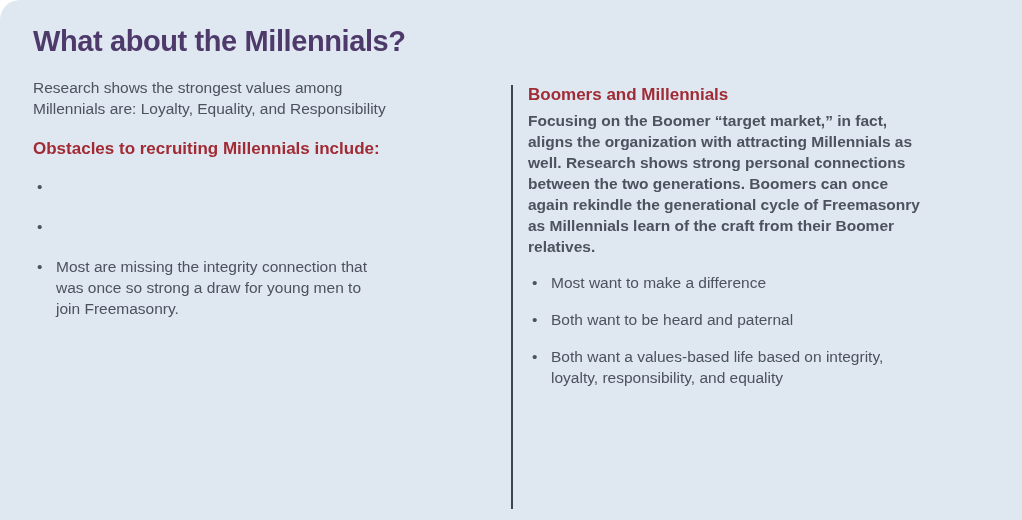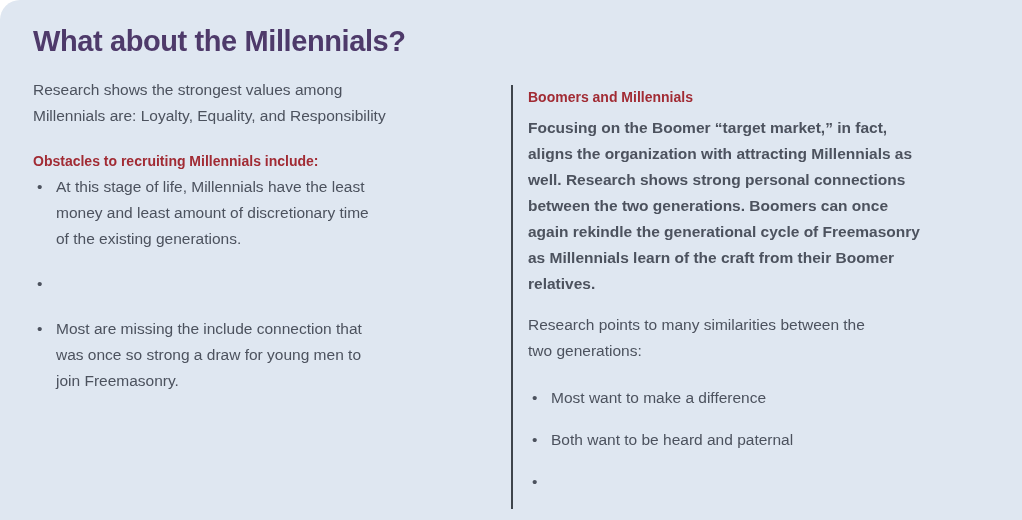--- a/index.html
+++ b/index.html
@@ -27,46 +27,46 @@
     top: 25px;
     font-size: 29px;
     font-weight: bold;
     letter-spacing: -0.4px;
     color: #4e3a6a;
     margin: 0;
   }
   .col {
     position: absolute;
     font-size: 15.5px;
-    line-height: 26px;
+    line-height: 21px;
     color: #4c525e;
   }
   .col-left  { left: 33px;  top: 77px;  width: 472px; }
   .col-right { left: 528px; top: 84px;  width: 478px; }
   .divider {
     position: absolute;
     left: 511px;
     top: 85px;
     width: 2px;
     height: 424px;
     background: #3f454c;
   }
   p.body {
     margin: 0;
     white-space: pre-line;
   }
   .col-left  p.p1 { margin-bottom: 17px; }
   .col-left  p.p2 { margin-bottom: 0; padding-left: 24px; text-indent: -24px; }
   .red-heading {
     margin: 0;
-    font-size: 14px;
+    font-size: 17px;
     font-weight: bold;
     color: #a12b34;
   }
-  .col-left .red-heading  { margin-top: 19px; }
+  .col-left .red-heading  { margin-top: 19px; margin-bottom: 17px; }
   .col-right .red-heading { margin-top: 0; }
   .col-right p.p1 { margin-top: 5px; margin-bottom: 15px; font-weight: bold; }
   .col-right p.p2 { margin-bottom: 21px; }
   ul.bullets {
     list-style: none;
     margin: 0;
     padding: 0;
   }
   ul.bullets li {
     display: flex;
@@ -93,54 +93,51 @@
 
   <div class="divider"></div>
 
   <div class="col col-left">
     <p class="body p1">Research shows the strongest values among
 Millennials are: Loyalty, Equality, and Responsibility</p>
     <h3 class="red-heading">Obstacles to recruiting Millennials include:</h3>
     <ul class="bullets">
       <li>
         <span class="marker">•</span>
-        <span class="text">At this stage of life, Millennials have the least
-money and least amount of discretionary time
-of the existing generations.</span>
       </li>
       <li>
         <span class="marker">•</span>
       </li>
       <li>
         <span class="marker">•</span>
-        <span class="text">Most are missing the include connection that
+        <span class="text">Most are missing the integrity connection that
 was once so strong a draw for young men to
 join Freemasonry.</span>
       </li>
     </ul>
   </div>
 
   <div class="col col-right">
     <h3 class="red-heading">Boomers and Millennials</h3>
     <p class="body p1">Focusing on the Boomer “target market,” in fact,
 aligns the organization with attracting Millennials as
 well. Research shows strong personal connections
 between the two generations. Boomers can once
 again rekindle the generational cycle of Freemasonry
 as Millennials learn of the craft from their Boomer
 relatives.</p>
-    <p class="body p2">Research points to many similarities between the
-two generations:</p>
     <ul class="bullets">
       <li>
         <span class="marker">•</span>
         <span class="text">Most want to make a difference</span>
       </li>
       <li>
         <span class="marker">•</span>
         <span class="text">Both want to be heard and paternal</span>
       </li>
       <li>
         <span class="marker">•</span>
+        <span class="text">Both want a values-based life based on integrity,
+loyalty, responsibility, and equality</span>
       </li>
     </ul>
   </div>
 </div>
 
 </body></html>

